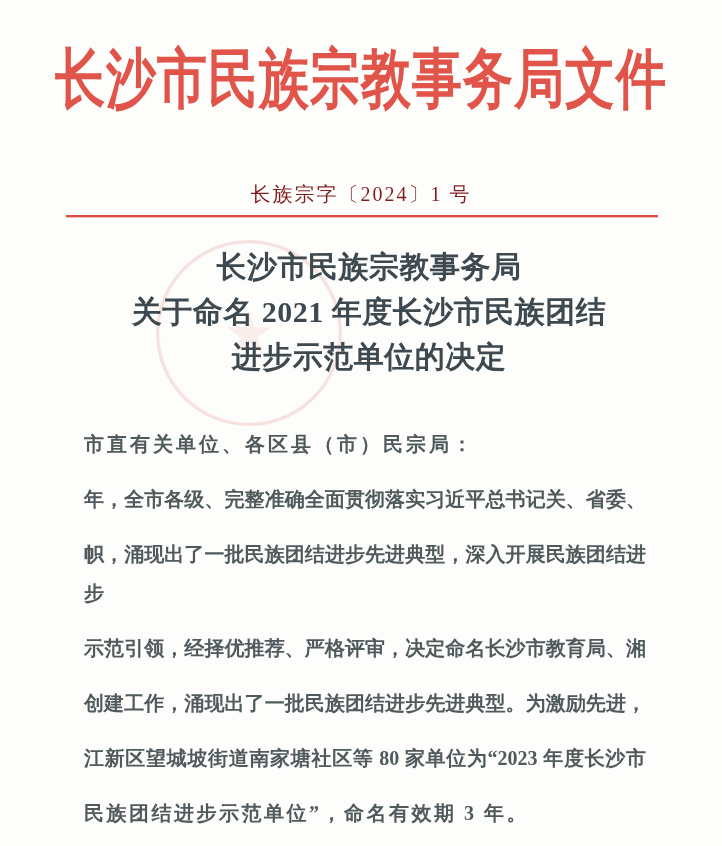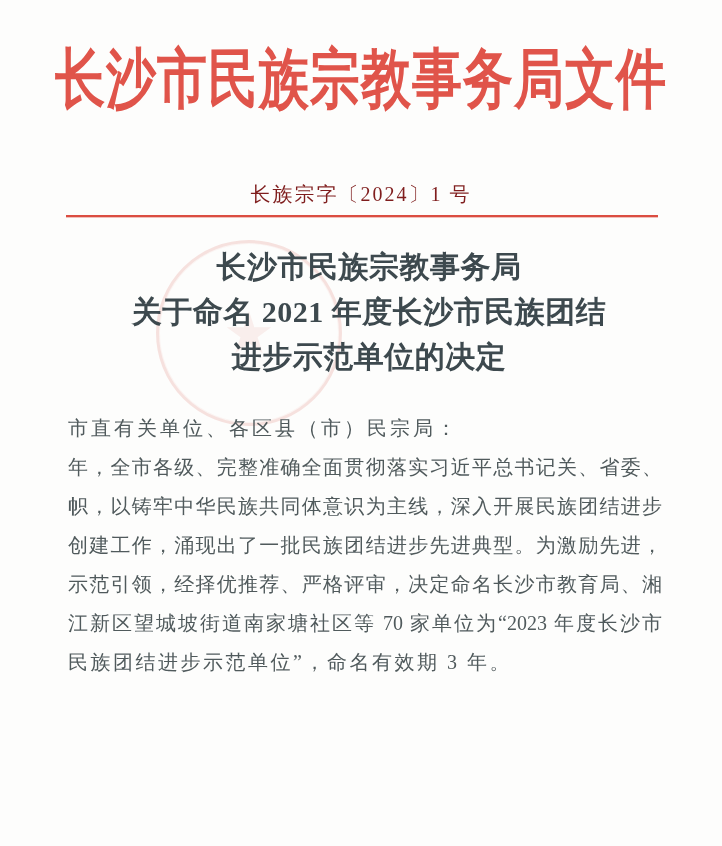--- a/index.html
+++ b/index.html
@@ -86,21 +86,22 @@
   .body-text {
     position: absolute;
     top: 409px;
     left: 68px;
     width: 594px;
     color: #505a5c;
     font-size: 20px;
     line-height: 39px;
   }
   .body-text p {
-    margin: 0;
+    margin: 16px;
+    font-weight: bold;
   }
   .salutation {
     letter-spacing: 3px;
   }
   .jline {
     text-align: justify;
     text-align-last: justify;
   }
   .indent {
     text-indent: 2.2em;
@@ -126,20 +127,20 @@
 
   <h2 class="doc-title">
     <div>长沙市民族宗教事务局</div>
     <div>关于命名 2021 年度长沙市民族团结</div>
     <div>进步示范单位的决定</div>
   </h2>
 
   <div class="body-text">
     <p class="salutation">市直有关单位、各区县（市）民宗局：</p>
     <p class="jline">年，全市各级、完整准确全面贯彻落实习近平总书记关、省委、</p>
-    <p class="jline">帜，以铸牢中华民族共同体意识为主线，深入开展民族团结进步</p>
+    <p class="jline">帜，涌现出了一批民族团结进步先进典型，深入开展民族团结进步</p>
+    <p class="jline">示范引领，经择优推荐、严格评审，决定命名长沙市教育局、湘</p>
     <p class="jline">创建工作，涌现出了一批民族团结进步先进典型。为激励先进，</p>
-    <p class="jline">示范引领，经择优推荐、严格评审，决定命名长沙市教育局、湘</p>
-    <p class="jline">江新区望城坡街道南家塘社区等 70 家单位为“2023 年度长沙市</p>
+    <p class="jline">江新区望城坡街道南家塘社区等 80 家单位为“2023 年度长沙市</p>
     <p class="last-line">民族团结进步示范单位”，命名有效期 3 年。</p>
   </div>
 
 </div>
 
 </body></html>

